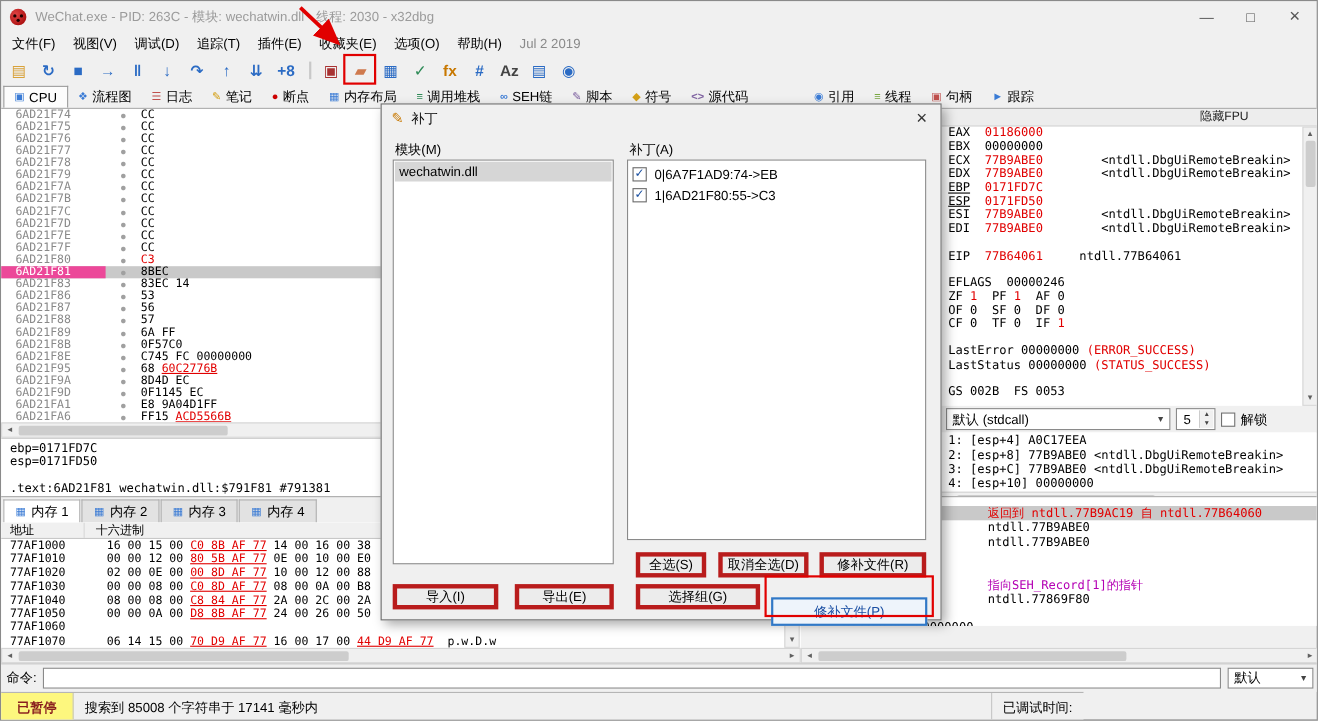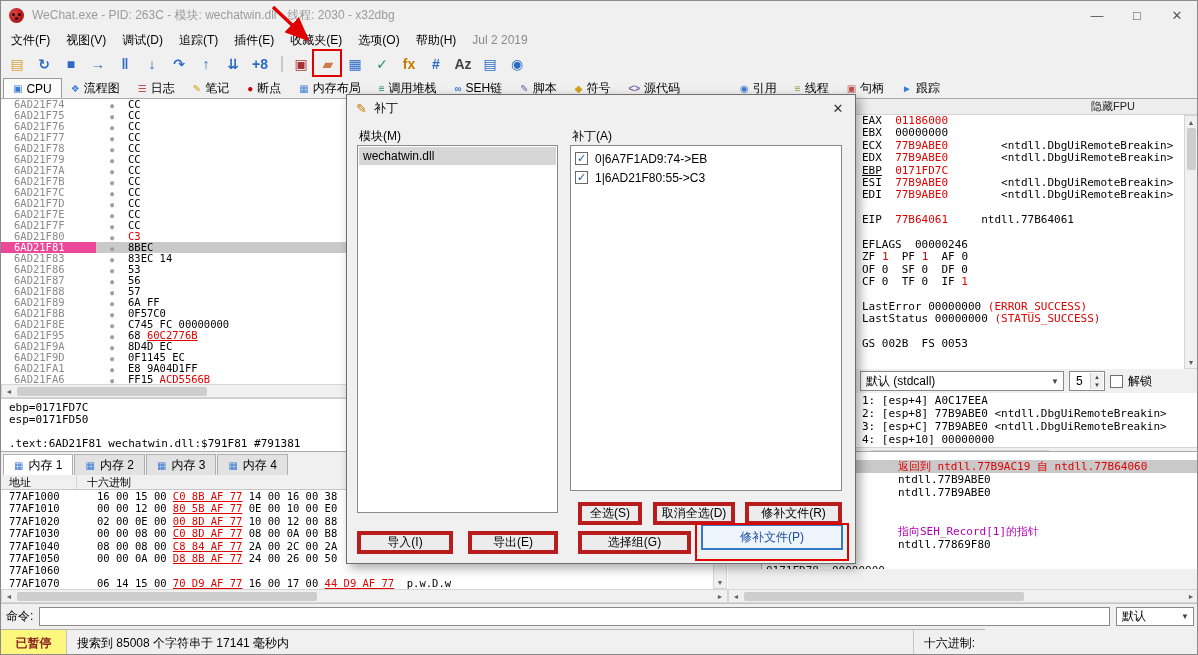--- a/index.html
+++ b/index.html
@@ -134,21 +134,21 @@
   .patchrow{display:flex;align-items:center;gap:7px;height:19px}
   .cb{width:13px;height:13px;border:1px solid #6a6a6a;background:#fff;color:#1a4fa0;font-size:11px;line-height:11px;text-align:center;font-weight:700;flex:none}
   .cb::before{content:"✓"}
   .btn{position:absolute;height:23px;background:#ececec;border:4px solid #b91c1c;display:flex;align-items:center;justify-content:center;white-space:nowrap}
   .b-selall{left:231px;top:407px;width:64px}
   .b-deselall{left:306px;top:407px;width:82px}
   .b-restore{left:398px;top:407px;width:97px}
   .b-import{left:10px;top:436px;width:96px}
   .b-export{left:121px;top:436px;width:90px}
   .b-selgrp{left:231px;top:436px;width:113px}
-  .b-patchfile{left:354px;top:429px;width:142px;height:26px;border:2px solid #3178c6;color:#1b4fa3;background:#eef4fb}
+  .b-patchfile{left:354px;top:448px;width:142px;height:26px;border:2px solid #3178c6;color:#1b4fa3;background:#eef4fb}
 
   
   .anno-btnbox{position:absolute;left:348px;top:428px;width:154px;height:38px;border:2px solid #e10000;pointer-events:none}
   .anno-toolbox{position:absolute;left:311px;top:48px;width:30px;height:28px;border:2px solid #e10000;z-index:60;pointer-events:none}
   .anno-arrow{position:absolute;left:258px;top:2px;width:70px;height:46px;z-index:60;pointer-events:none}
 </style>
 </head>
 <body>
 
 <div class="window">
@@ -544,20 +544,21 @@
         <div class="regline"><span class=" k">EAX  </span><span class=" r">01186000</span><span></span><span></span><span></span><span></span></div>
 
         <div class="regline"><span class=" k">EBX  </span><span class=" k">00000000</span><span></span><span></span><span></span><span></span></div>
 
         <div class="regline"><span class=" k">ECX  </span><span class=" r">77B9ABE0</span><span class=" k">        </span><span class=" k">&lt;ntdll.DbgUiRemoteBreakin&gt;</span><span></span><span></span></div>
 
         <div class="regline"><span class=" k">EDX  </span><span class=" r">77B9ABE0</span><span class=" k">        </span><span class=" k">&lt;ntdll.DbgUiRemoteBreakin&gt;</span><span></span><span></span></div>
 
         <div class="regline"><span class=" k ul">EBP</span><span class=" k">  </span><span class=" r">0171FD7C</span><span></span><span></span><span></span></div>
 
+        <div class="regline"><span class=" k ul">ESP</span><span class=" k">  </span><span class=" r">0171FD50</span><span></span><span></span><span></span></div>
 
         <div class="regline"><span class=" k">ESI  </span><span class=" r">77B9ABE0</span><span class=" k">        </span><span class=" k">&lt;ntdll.DbgUiRemoteBreakin&gt;</span><span></span><span></span></div>
 
         <div class="regline"><span class=" k">EDI  </span><span class=" r">77B9ABE0</span><span class=" k">        </span><span class=" k">&lt;ntdll.DbgUiRemoteBreakin&gt;</span><span></span><span></span></div>
 
         <div class="regline"><span></span><span></span><span></span><span></span><span></span><span></span></div>
 
         <div class="regline"><span class=" k">EIP  </span><span class=" r">77B64061</span><span class=" k">     ntdll.77B64061</span><span></span><span></span><span></span></div>
 
         <div class="regline"><span></span><span></span><span></span><span></span><span></span><span></span></div>
@@ -692,21 +693,21 @@
     <div class="cmdinput"></div>
     <div class="dd cmd-dd">
       <span>默认</span>
       <span class="dd-arrow"></span>
     </div>
   </div>
 
   <div class="statusbar">
     <span class="paused">已暂停</span>
     <span class="statusmsg">搜索到 85008 个字符串于 17141 毫秒内</span>
-    <span class="statustime">十六进制:</span>
+    <span class="statustime">已调试时间:</span>
   </div>
 
   <div class="dialog">
     <div class="dlg-title">
       <span class="dlg-pencil"></span>
       <span>补丁</span>
       <span class="dlg-close">✕</span>
     </div>
     <div class="dlg-label lbl-mod">模块(M)</div>
     <div class="dlg-label lbl-patch">补丁(A)</div>

